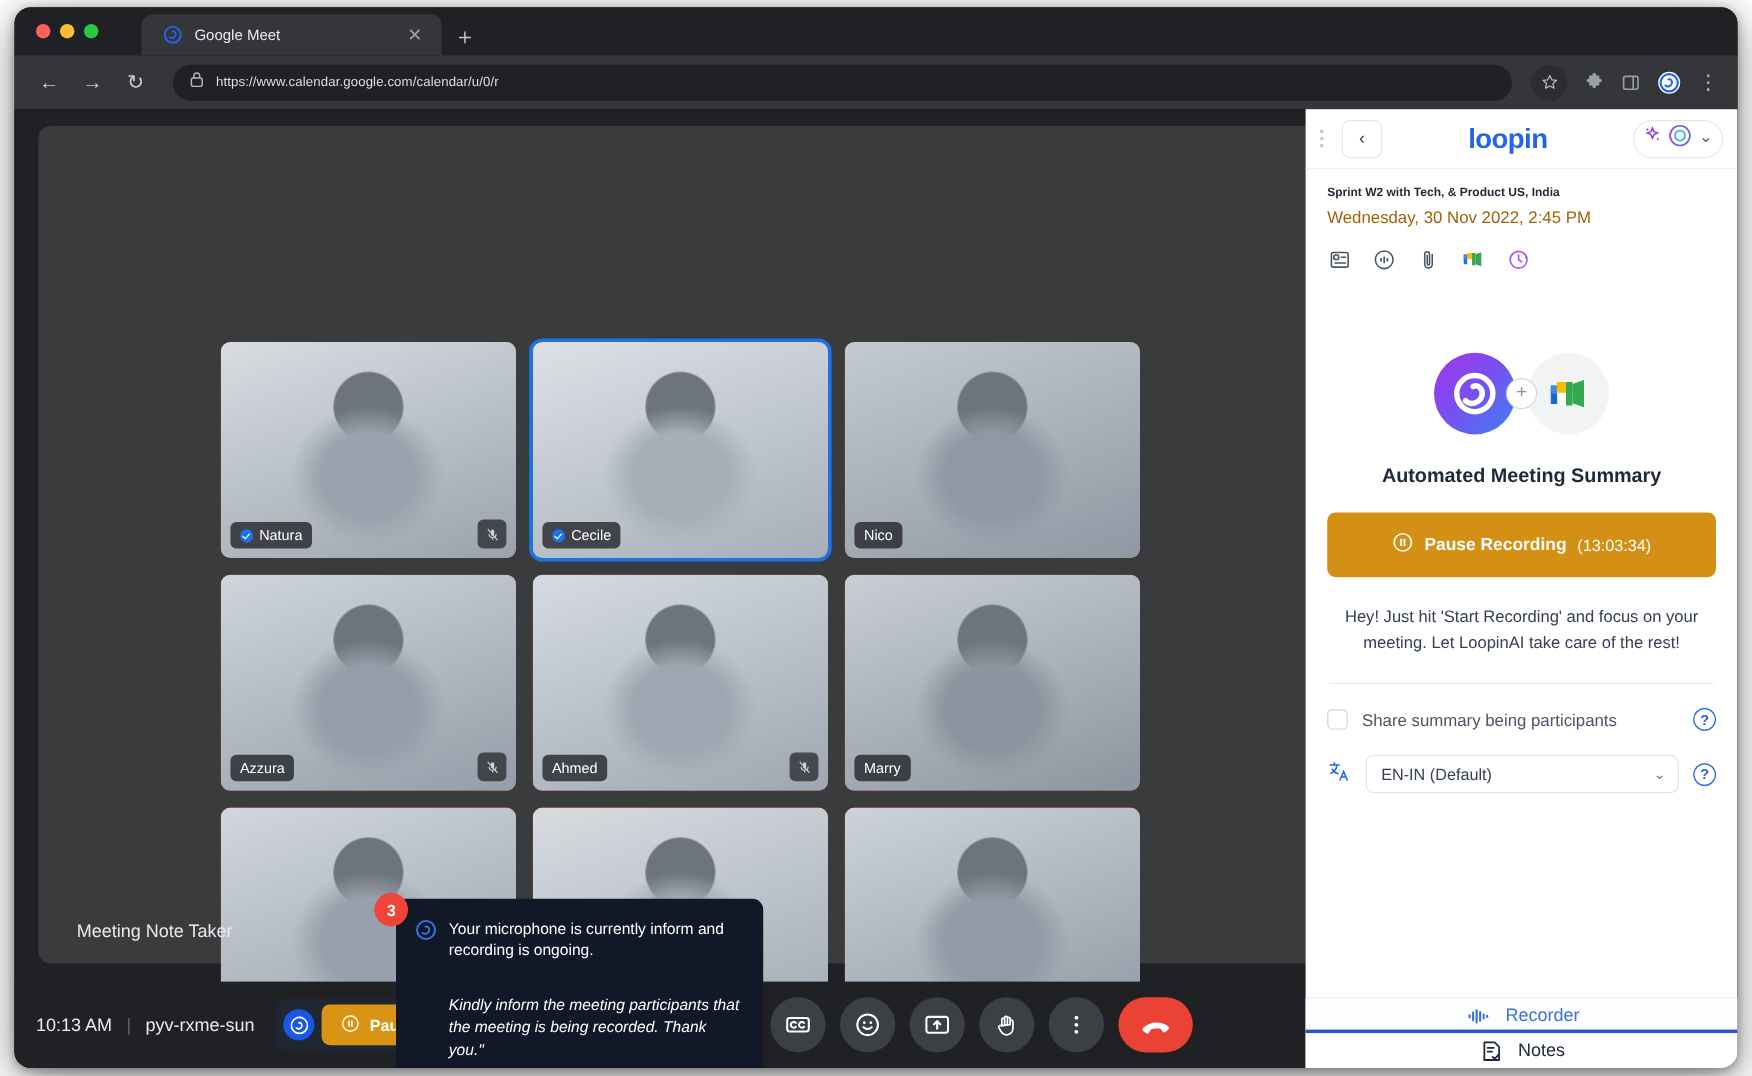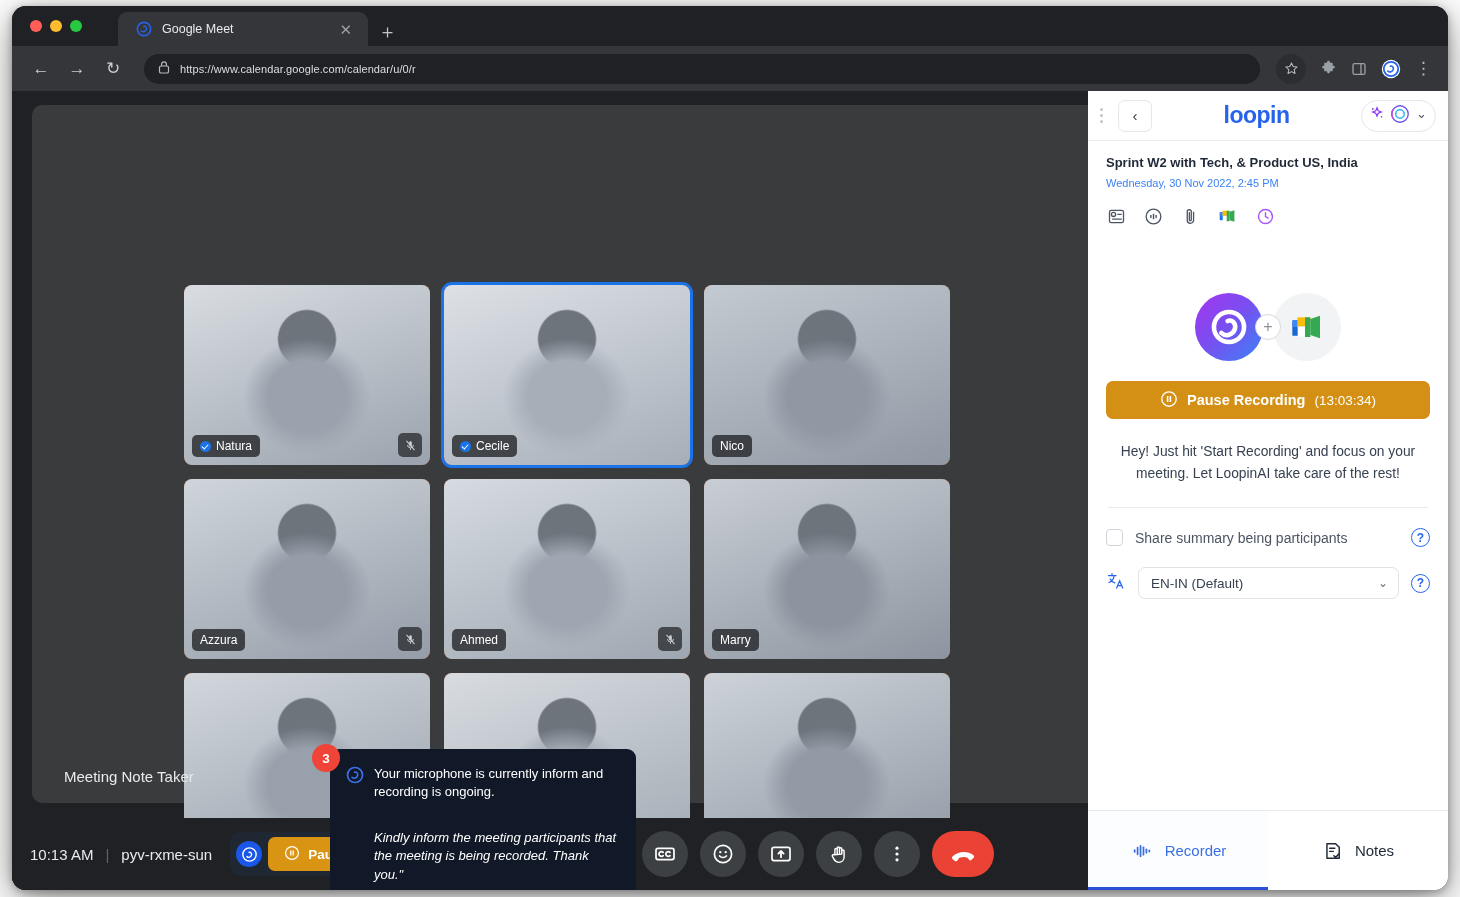--- a/index.html
+++ b/index.html
@@ -274,22 +274,22 @@
   }
   .ai-pill {
     display: flex; align-items: center; gap: 2px;
     border: 1px solid #e4e7eb;
     border-radius: 17px;
     height: 32px;
     padding: 0 6px 0 5px;
   }
 
   .panel-body { padding: 14px 18px 0 18px; flex: 1; overflow: hidden; }
-  .meeting-title { font-size: 13px; font-weight: bold; color: #1f2937; }
-  .meeting-date { font-size: 11px; color: #3b82f6; margin-top: 7px; }
+  .meeting-title { font-size: 10px; font-weight: bold; color: #1f2937; }
+  .meeting-date { font-size: 14px; color: #a16207; margin-top: 7px; }
   .chip-row { display: flex; align-items: center; gap: 16px; margin-top: 16px; }
 
   .merge-logos {
     display: flex; align-items: center; justify-content: center;
     gap: 0;
     margin-top: 62px;
   }
   .logo-loopin {
     width: 68px; height: 68px; border-radius: 50%;
     background: linear-gradient(135deg, #a435f0 0%, #7b4df0 45%, #3b82f6 100%);
@@ -312,21 +312,21 @@
   }
 
   .section-title {
     text-align: center;
     font-size: 16.5px; font-weight: bold;
     color: #1f2937;
     margin-top: 26px;
   }
   .rec-btn {
     margin-top: 20px;
-    height: 38px;
+    height: 54px;
     background: #d39014;
     color: #fff;
     border-radius: 7px;
     display: flex; align-items: center; justify-content: center;
     gap: 9px;
     font-size: 14.5px; font-weight: bold;
     border: none; width: 100%;
   }
   .rec-btn .time { font-weight: normal; font-size: 13.5px; }
   .helper {
@@ -358,23 +358,24 @@
     border-radius: 7px;
     display: flex; align-items: center;
     padding: 0 10px 0 12px;
     font-size: 13.5px;
     color: #374151;
     background: #fff;
   }
   .select .sel-caret { margin-left: auto; color: #6b7280; font-size: 12px; }
 
   .panel-tabs {
-    height: 80px;
+    height: 59px;
     border-top: 1px solid #e7eaee;
     display: flex;
+    flex-direction: column;
   }
   .ptab {
     flex: 1;
     display: flex; align-items: center; justify-content: center;
     gap: 11px;
     font-size: 15px;
     color: #1f2937;
     position: relative;
     background: #fff;
   }
@@ -761,20 +762,21 @@
                 <path d="M3.2 8.8h7v8.4h-7z" fill="#1967d2"></path>
                 <path d="M3.2 7.8h8.6v4.2H3.2z" fill="#4285f4"></path>
                 <path d="M6.2 6.2h7.8v5.6H6.2z" fill="#fbbc05"></path>
                 <path d="M6.4 11.6h7.6v6.2H6.4z" fill="#fff"></path>
                 <path d="M14 7.2l5.8-2v13.6l-5.8-2z" fill="#34a853"></path>
                 <path d="M14 6.2h-3.2v11.8H14z" fill="#34a853"></path>
               </svg>
           </span>
         </div>
 
+        <div class="section-title">Automated Meeting Summary</div>
 
         <button class="rec-btn">
           <span>
             <svg width="18" height="18" viewBox="0 0 24 24">
                 <circle cx="12" cy="12" r="9.6" fill="none" stroke="#fff" stroke-width="1.8"></circle>
                 <rect x="9.1" y="8" width="2.1" height="8" fill="#fff"></rect>
                 <rect x="12.8" y="8" width="2.1" height="8" fill="#fff"></rect>
               </svg>
           </span>
           <span>Pause Recording</span>

